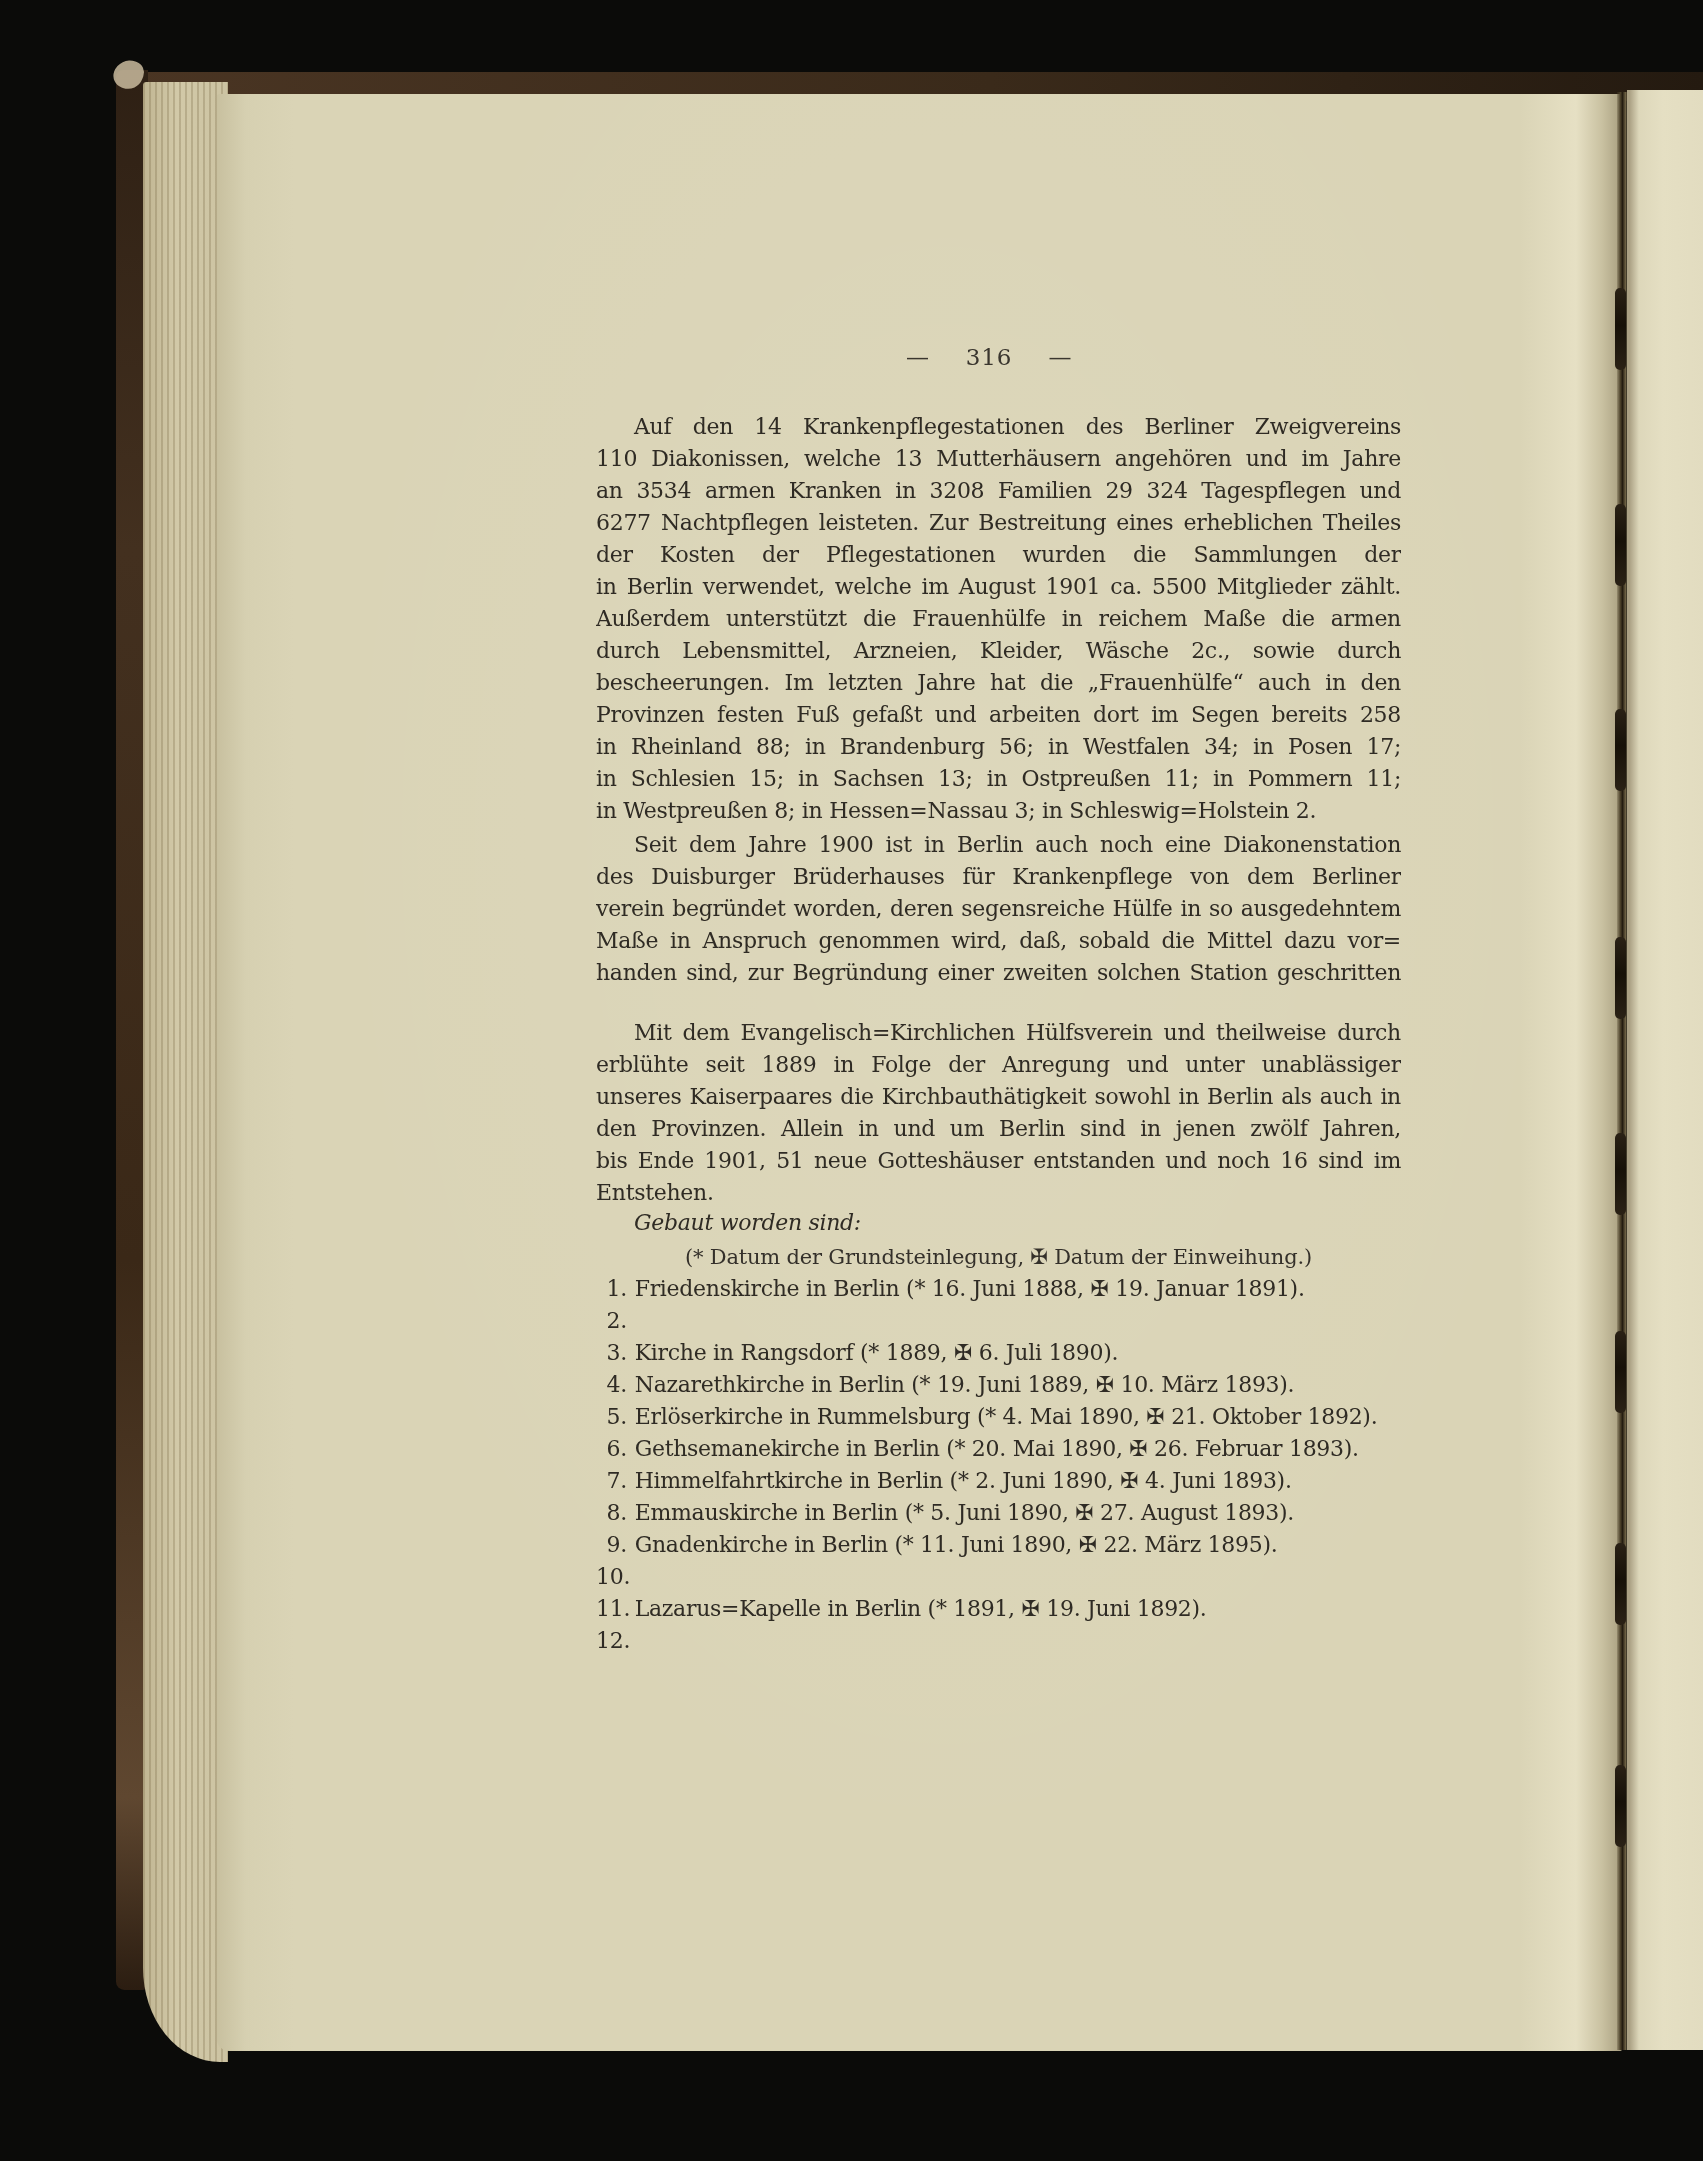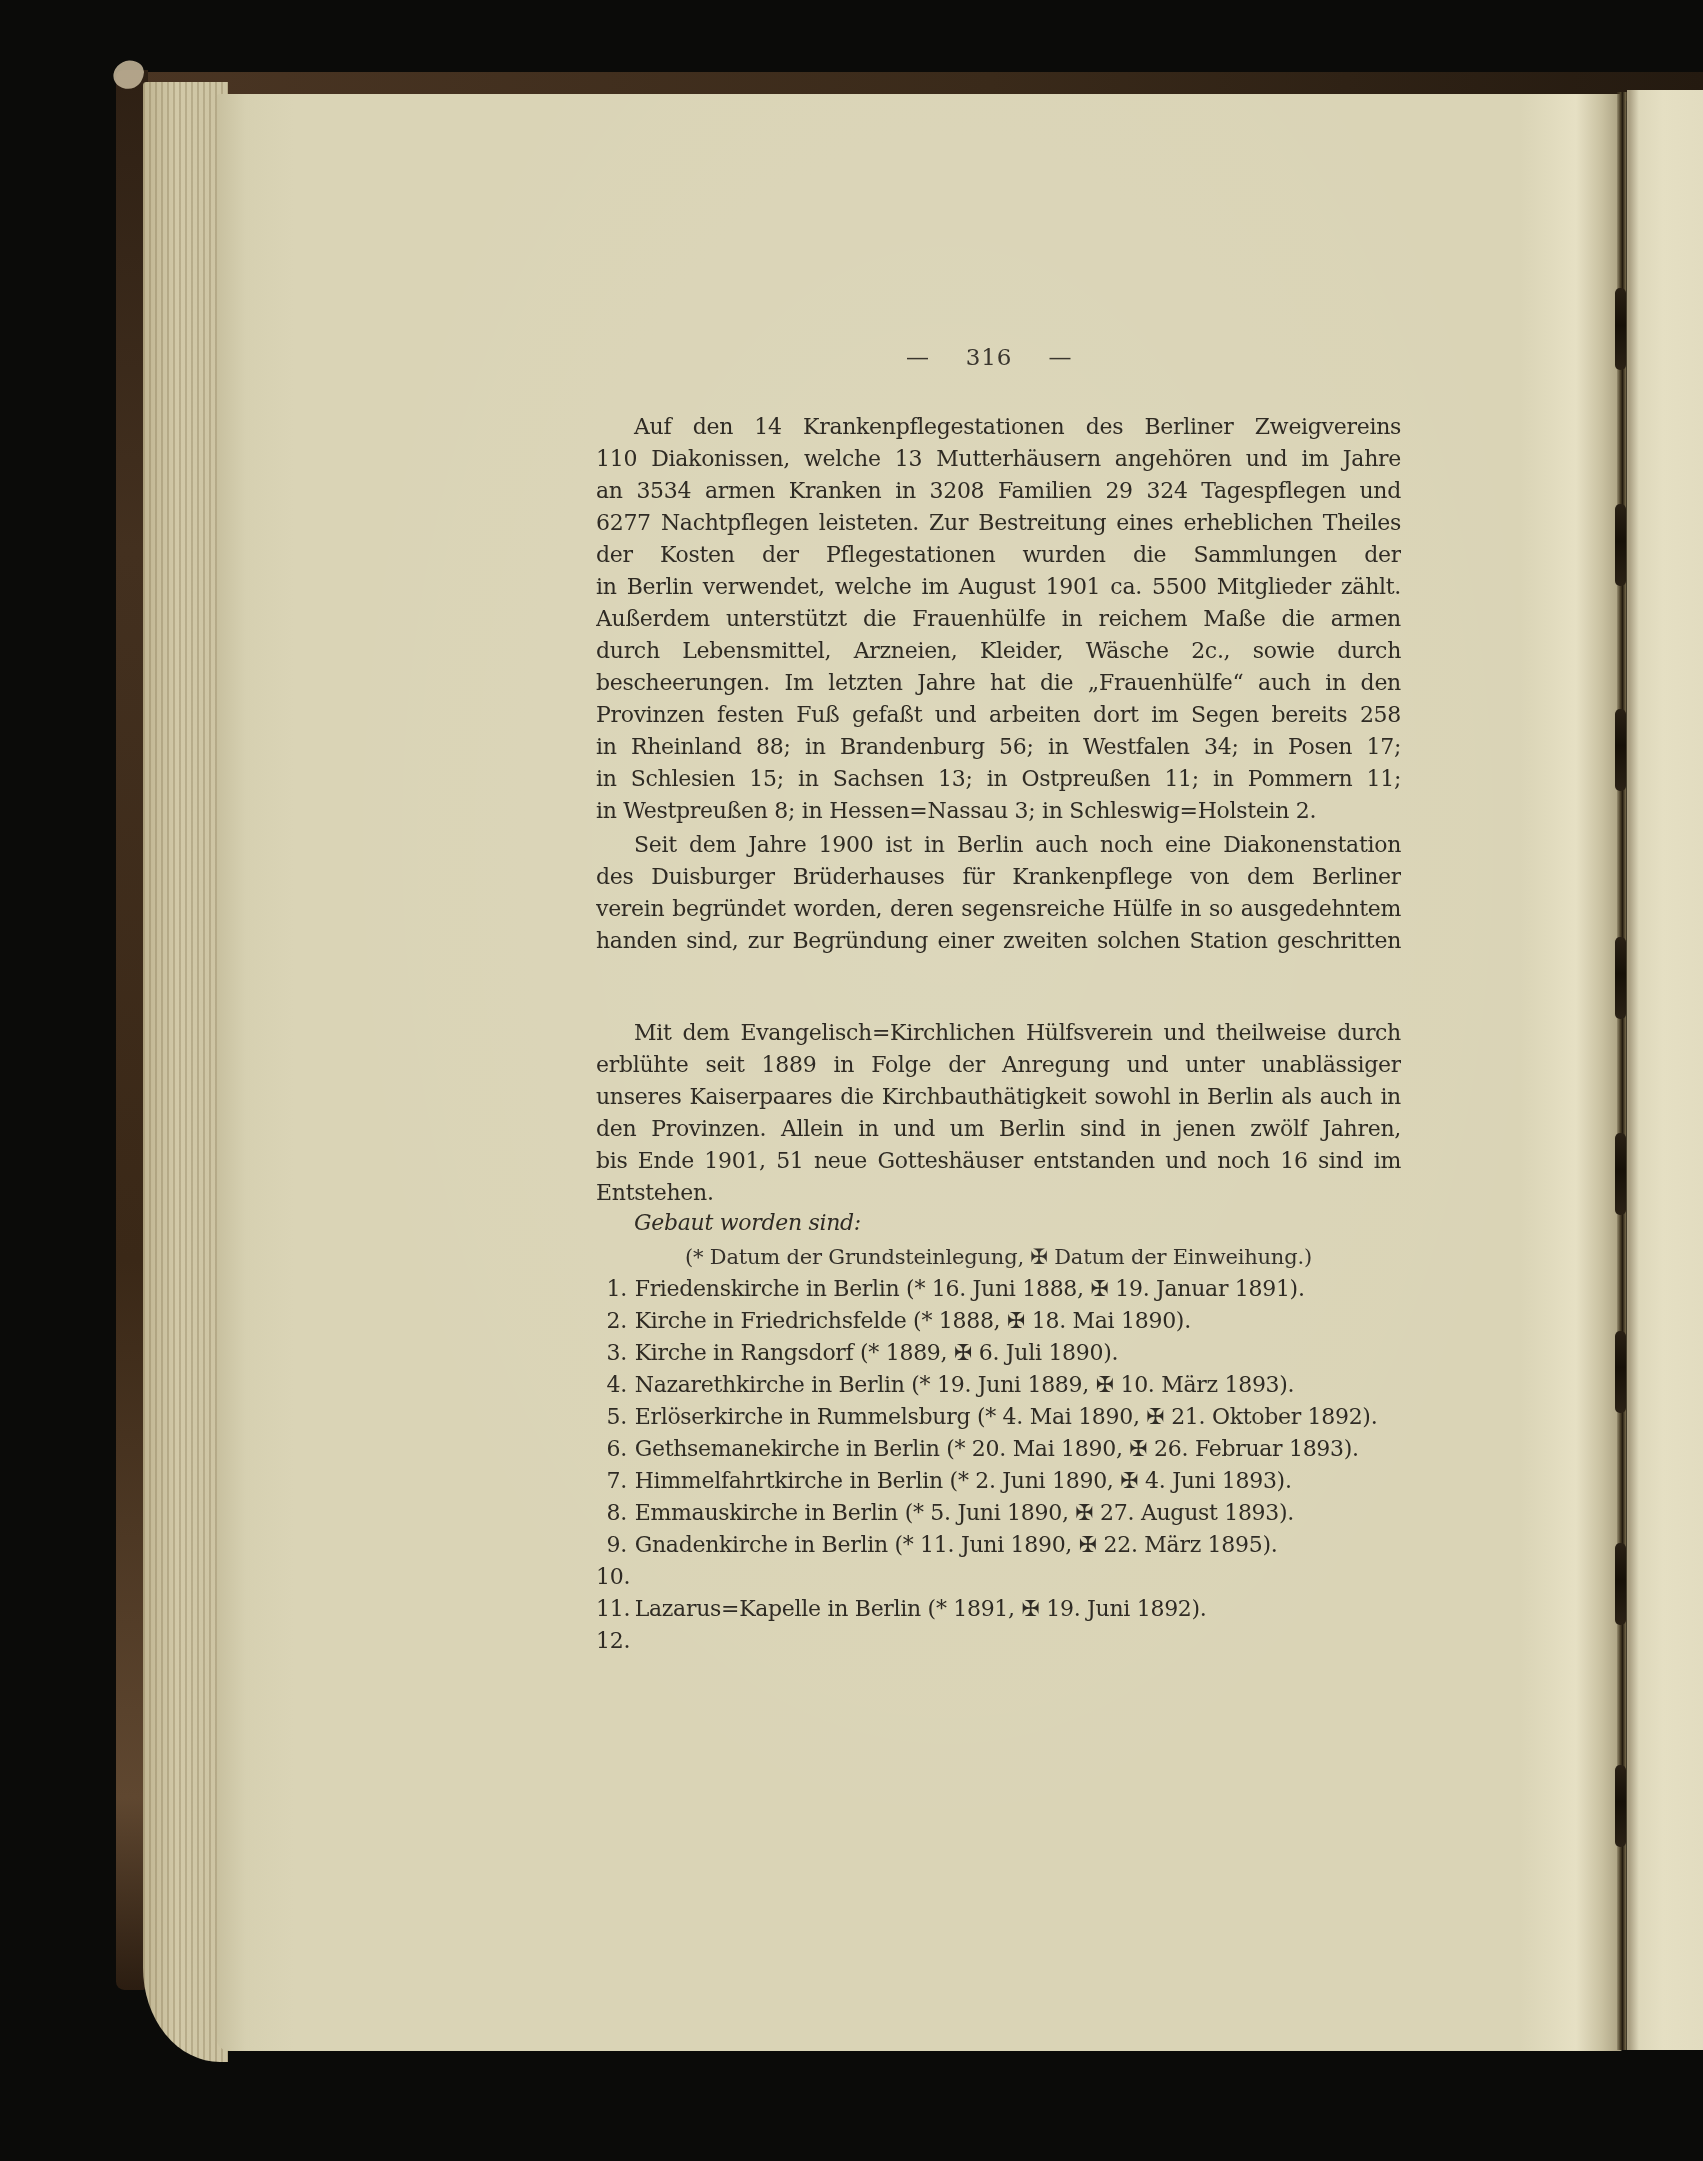--- a/index.html
+++ b/index.html
@@ -131,20 +131,21 @@
         <div class="jline">Provinzen festen Fuß gefaßt und arbeiten dort im Segen bereits 258 Vereine:</div>
         <div class="jline">in Rheinland 88; in Brandenburg 56; in Westfalen 34; in Posen 17;</div>
         <div class="jline">in Schlesien 15; in Sachsen 13; in Ostpreußen 11; in Pommern 11;</div>
         <div class="lline">in Westpreußen 8; in Hessen=Nassau 3; in Schleswig=Holstein 2.</div>
       </div>
 
       <div class="block b-para2">
         <div class="jline ind">Seit dem Jahre 1900 ist in Berlin auch noch eine Diakonenstation</div>
         <div class="jline">des Duisburger Brüderhauses für Krankenpflege von dem Berliner Zweig=</div>
         <div class="jline">verein begründet worden, deren segensreiche Hülfe in so ausgedehntem</div>
+        <div class="jline">Maße in Anspruch genommen wird, daß, sobald die Mittel dazu vor=</div>
         <div class="jline">handen sind, zur Begründung einer zweiten solchen Station geschritten</div>
       </div>
 
       <div class="block b-para3">
         <div class="jline ind">Mit dem Evangelisch=Kirchlichen Hülfsverein und theilweise durch ihn</div>
         <div class="jline">erblühte seit 1889 in Folge der Anregung und unter unablässiger Fürsorge</div>
         <div class="jline">unseres Kaiserpaares die Kirchbauthätigkeit sowohl in Berlin als auch in</div>
         <div class="jline">den Provinzen. Allein in und um Berlin sind in jenen zwölf Jahren,</div>
         <div class="jline">bis Ende 1901, 51 neue Gotteshäuser entstanden und noch 16 sind im</div>
         <div class="lline">Entstehen.</div>
@@ -158,21 +159,20 @@
         <div class="note-line">(* Datum der Grundsteinlegung, ✠ Datum der Einweihung.)</div>
       </div>
 
       <div class="block b-list">
         <div class="church-row">
           <span class="church-num">1.</span>
           <span class="church-text">Friedenskirche in Berlin (* 16. Juni 1888, ✠ 19. Januar 1891).</span>
         </div>
         <div class="church-row">
           <span class="church-num">2.</span>
-          <span class="church-text">Kirche in Friedrichsfelde (* 1888, ✠ 18. Mai 1890).</span>
         </div>
         <div class="church-row">
           <span class="church-num">3.</span>
           <span class="church-text">Kirche in Rangsdorf (* 1889, ✠ 6. Juli 1890).</span>
         </div>
         <div class="church-row">
           <span class="church-num">4.</span>
           <span class="church-text">Nazarethkirche in Berlin (* 19. Juni 1889, ✠ 10. März 1893).</span>
         </div>
         <div class="church-row">

